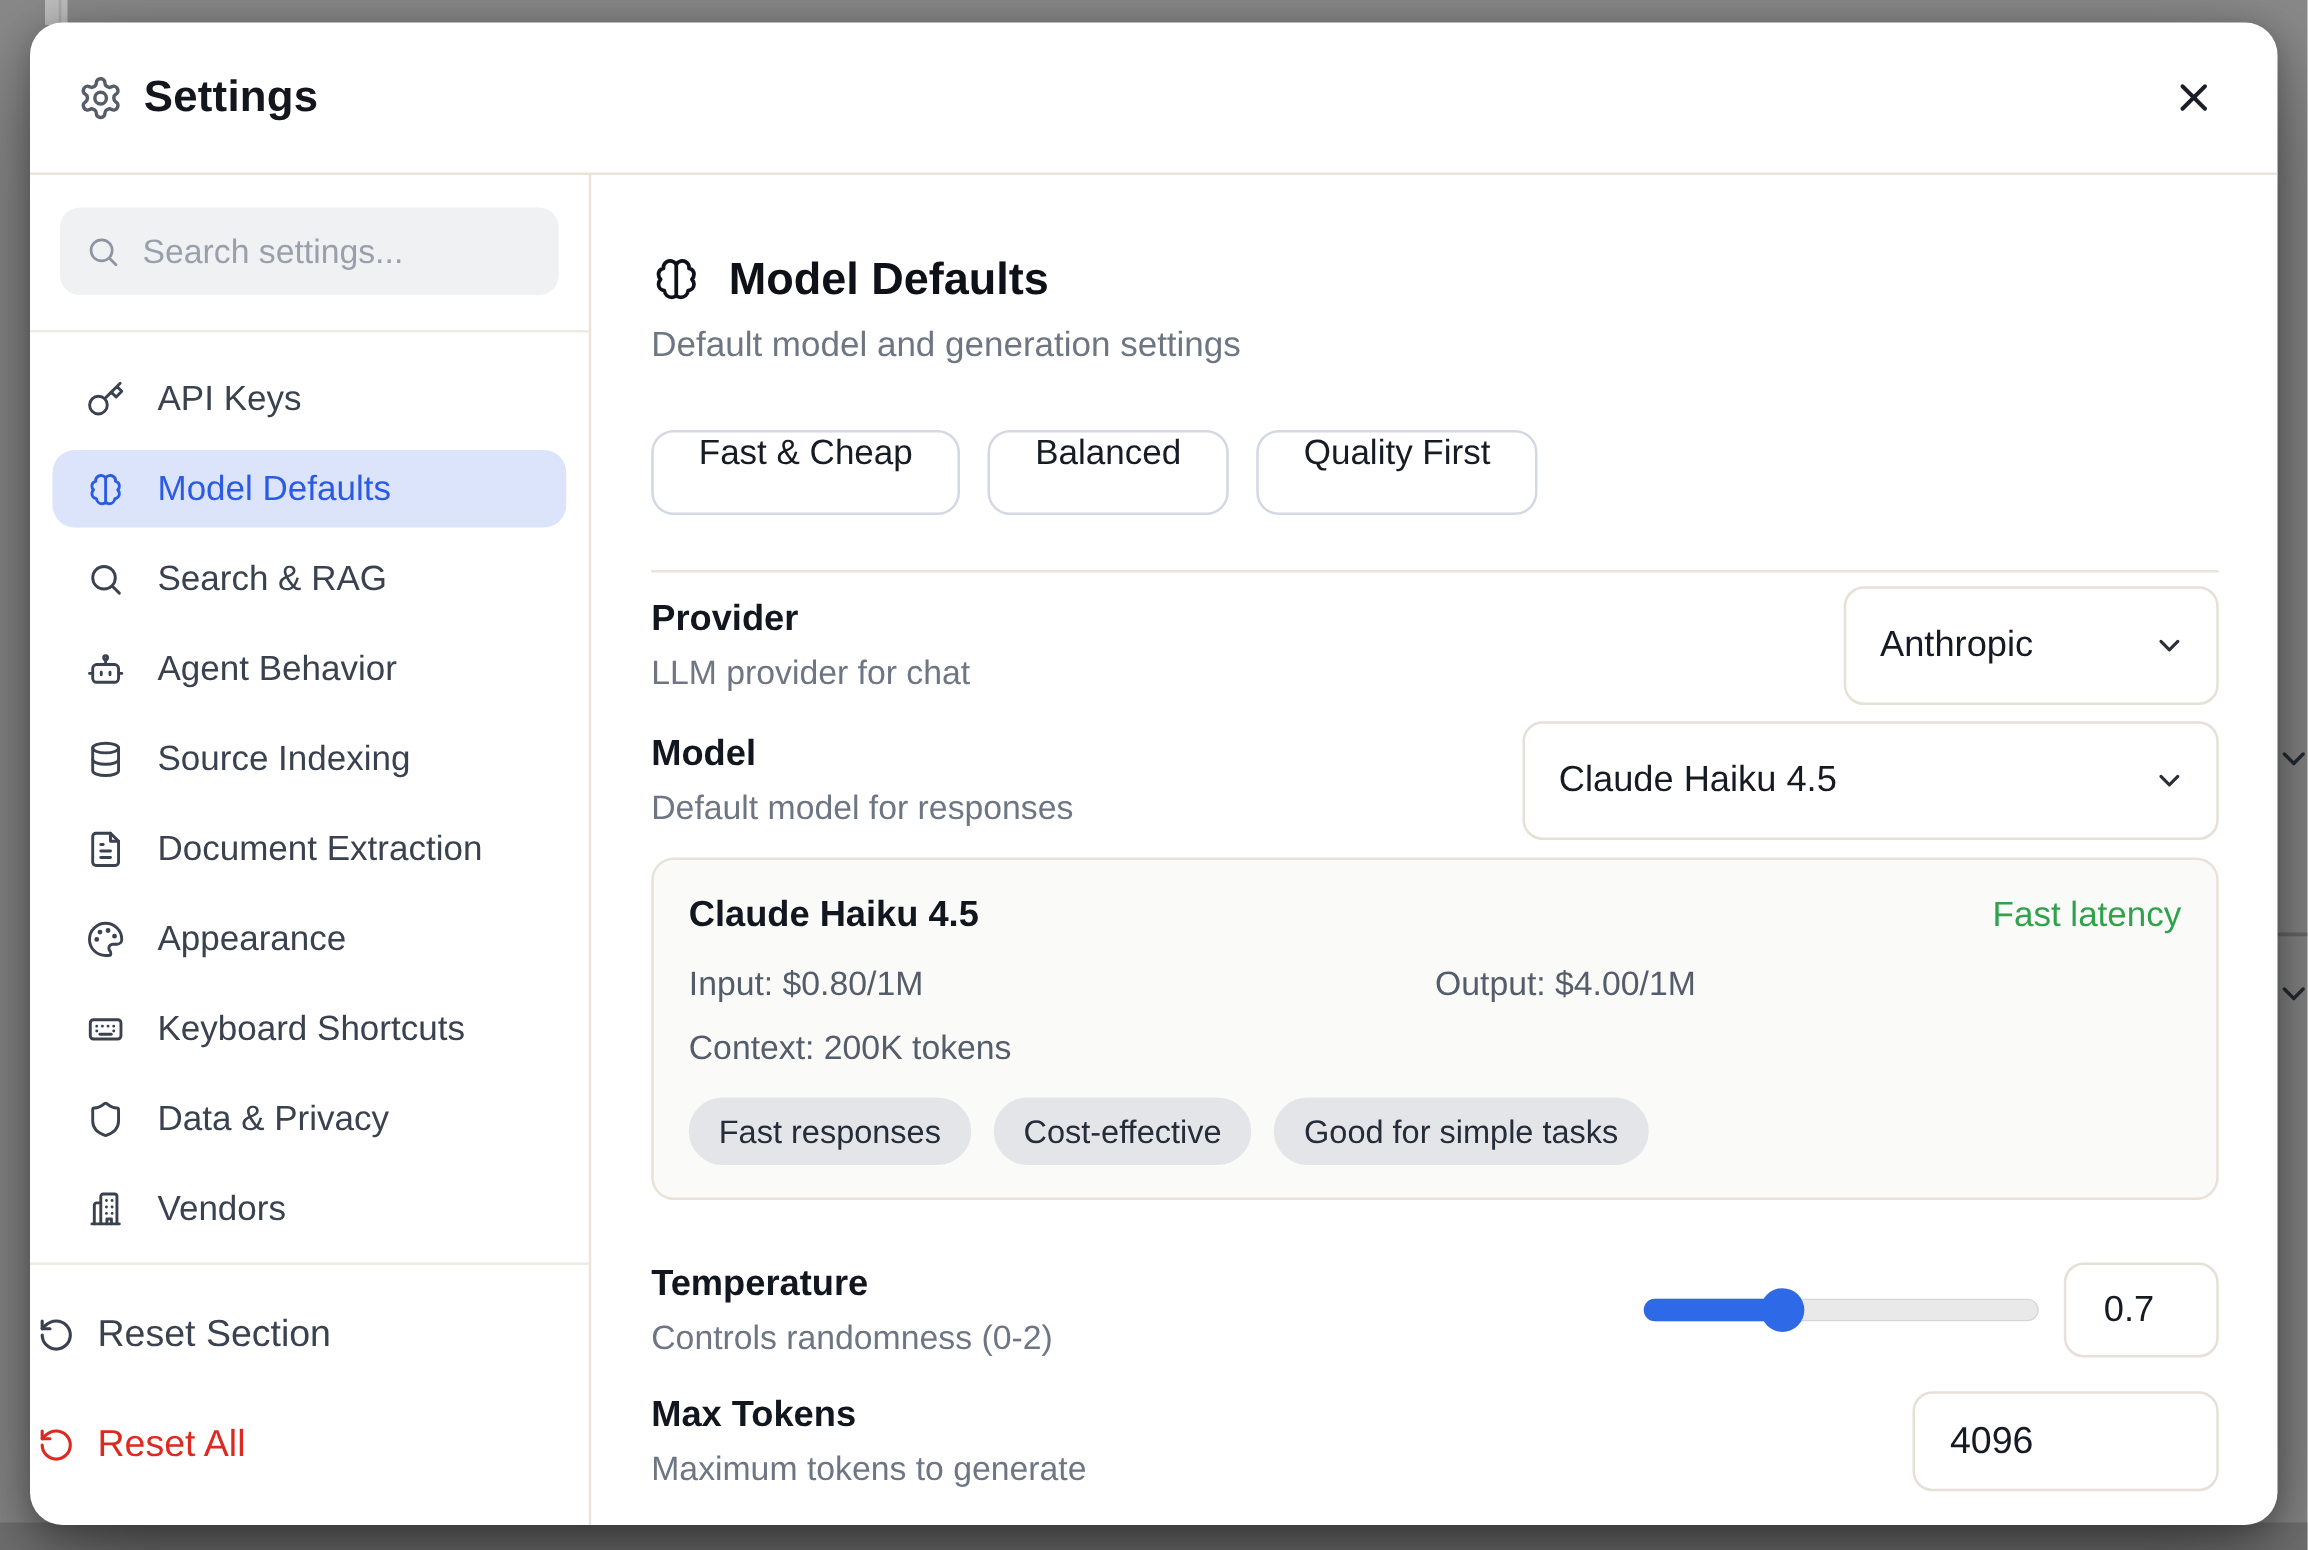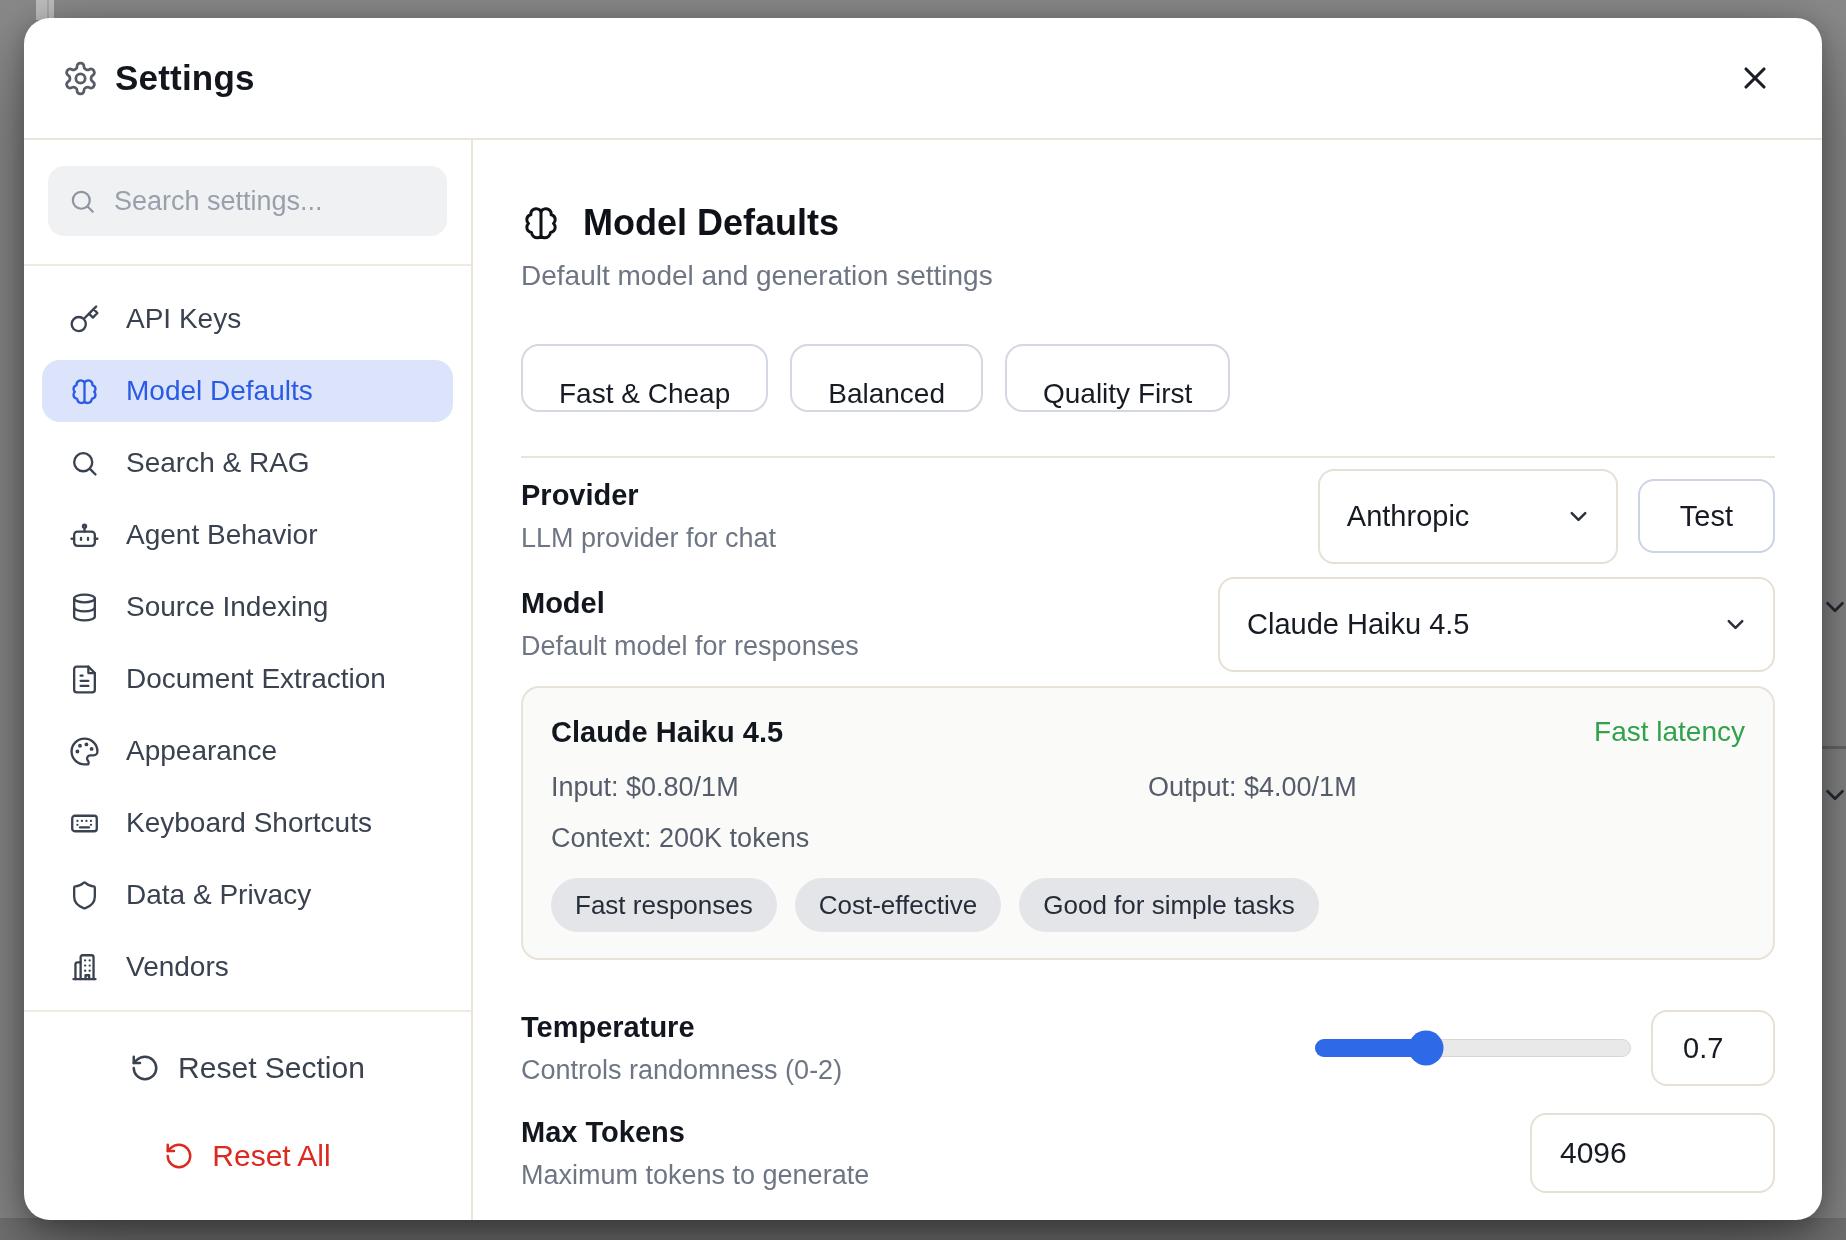--- a/index.html
+++ b/index.html
@@ -47,34 +47,34 @@
   .search-box { height:70px; background:#f0f1f3; border-radius:16px; display:flex; align-items:center; padding:0 20px; gap:15px; }
   .search-box svg { width:29px; height:29px; color:#8d95a2; flex:0 0 auto; }
   .search-input { flex:1; min-width:0; border:0; background:transparent; outline:none; font-size:27px; color:#3a4250; font-family:inherit; }
   .search-input::placeholder { color:#99a0ac; }
   .sidebar-sep { border-top:2px solid #efeae2; }
   .nav { flex:1; padding:22px 18px; display:flex; flex-direction:column; gap:10px; overflow:hidden; }
   .nav-item { flex:0 0 62px; border-radius:18px; display:flex; align-items:center; gap:26px; padding:0 27px; font-size:28px; color:#3a4250; cursor:pointer; }
   .nav-item .nav-ico { width:31px; height:31px; color:inherit; flex:0 0 auto; }
   .nav-item .nav-ico svg { width:31px; height:31px; }
   .nav-item.selected { background:var(--selected-bg); color:var(--selected-fg); }
-  .sidebar-footer { flex:0 0 210px; border-top:2px solid #efeae2; display:flex; flex-direction:column; align-items:center; padding-top:38px; gap:52px; }
+  .sidebar-footer { flex:0 0 210px; border-top:2px solid #efeae2; display:flex; flex-direction:column; padding-top:38px; gap:52px; }
   .reset-btn { display:flex; align-items:center; gap:18px; font-size:30px; color:#3a4250; cursor:pointer; background:none; border:0; font-family:inherit; }
   .reset-btn svg { width:30px; height:30px; }
   .reset-btn.reset-all { color:var(--red); }
 
   
   .main { flex:1; min-width:0; padding:62px 47px 0 48px; display:flex; flex-direction:column; }
   .main-title-row { display:flex; align-items:center; gap:22px; height:46px; }
   .main-title-row .brain { width:40px; height:40px; color:#0e1118; }
   .main-title { font-size:36px; font-weight:700; color:#0e1118; }
   .main-subtitle { margin-top:16px; font-size:28px; color:#6e7684; }
 
   .presets { margin-top:52px; display:flex; gap:22px; }
-  .preset-btn { height:68px; padding:0 36px; background:#fff; border:2px solid #d3d8e2; border-radius:18px; font-size:28px; color:#171b24; display:flex; align-items:flex-end; cursor:pointer; font-family:inherit; }
+  .preset-btn { height:68px; padding:0 36px; background:#fff; border:2px solid #d3d8e2; border-radius:18px; font-size:28px; color:#171b24; display:flex; align-items:flex-start; cursor:pointer; font-family:inherit; }
 
   .h-div { border-top:2px solid var(--warm-line); }
   .div-presets { margin-top:44px; }
   .div-bottom  { margin-top:30px; }
 
   .setting-row { display:flex; align-items:center; justify-content:space-between; }
   .row-text .label { font-size:29px; font-weight:600; color:#12161f; }
   .row-text .desc  { margin-top:11px; font-size:27px; color:#6e7684; }
   .row-provider { margin-top:16px; min-height:84px; }
   .row-model    { margin-top:22px; min-height:88px; }
@@ -332,23 +332,20 @@
         </div>
         <div class="controls">
           <div class="select select-provider">
             <span>Anthropic</span>
             <span class="chev">
                 <svg viewBox="0 0 24 24" fill="none" stroke="currentColor" stroke-width="2.2" stroke-linecap="round" stroke-linejoin="round" width="100%" height="100%">
                   <path d="m6 9 6 6 6-6"></path>
                 </svg>
               </span>
           </div>
-          <button class="btn-test">
-            <span>Test</span>
-          </button>
         </div>
       </div>
 
       <div class="setting-row row-model">
         <div class="row-text">
           <div class="label">Model</div>
           <div class="desc">Default model for responses</div>
         </div>
         <div class="controls">
           <div class="select select-model">

